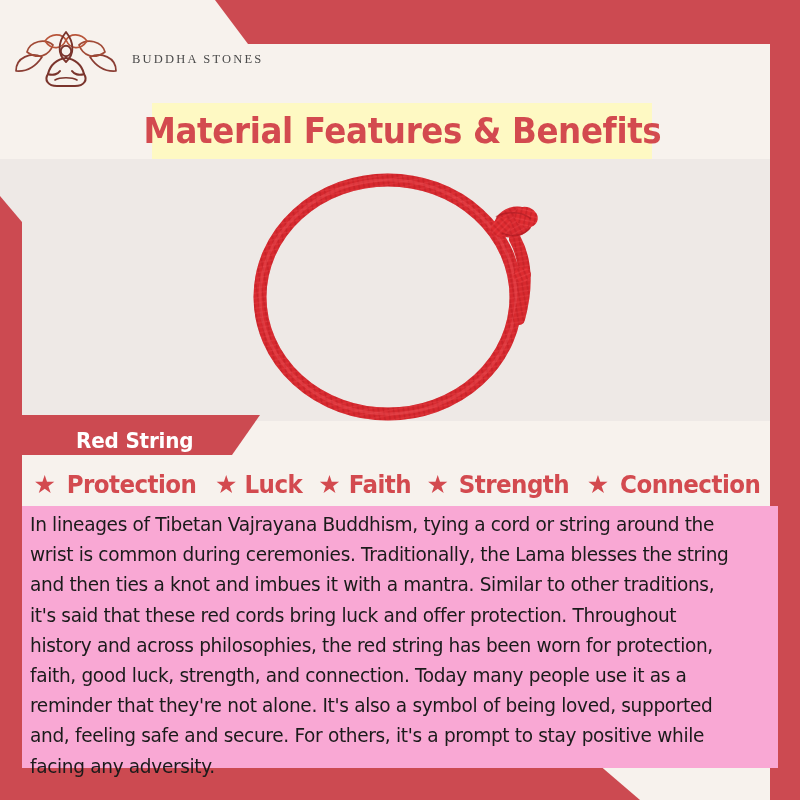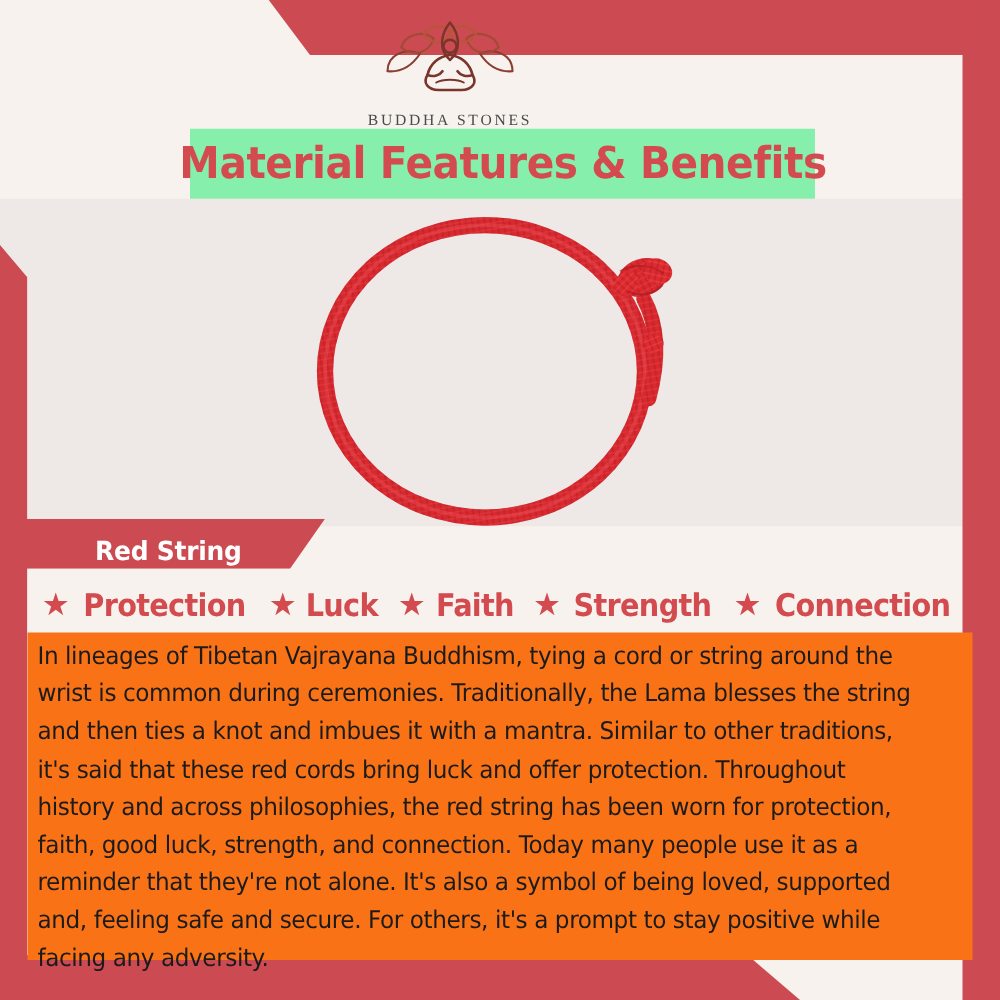--- a/index.html
+++ b/index.html
@@ -65,26 +65,24 @@
 
   
   .header {
     position: absolute;
     top: 0;
     left: 0;
     width: 720px;
     height: 104px;
     z-index: 4;
     display: flex;
-    flex-direction: column;
     align-items: center;
     justify-content: flex-start;
     padding-top: 14px;
     box-sizing: border-box;
-    gap: 12px;
   }
   .logo-mark {
     width: 132px;
     height: 62px;
     display: block;
   }
   .logo-wordmark {
     margin-top: 1px;
     font-family: "Liberation Serif", serif;
     font-size: 12.5px;
@@ -93,21 +91,21 @@
     font-weight: 400;
   }
 
   
   .title-banner {
     position: absolute;
     top: 103px;
     left: 152px;
     width: 500px;
     height: 56px;
-    background: #86efac;
+    background: #fef9c3;
     z-index: 5;
     display: flex;
     align-items: center;
     justify-content: center;
   }
   .title-text {
     font-family: "DejaVu Sans", sans-serif;
     font-weight: bold;
     font-size: 35px;
     color: #d34a4f;
@@ -190,21 +188,21 @@
     white-space: nowrap;
   }
 
   
   .body-card {
     position: absolute;
     left: 22px;
     top: 506px;
     width: 756px;
     height: 262px;
-    background: #f97316;
+    background: #f9a8d4;
     z-index: 4;
     box-sizing: border-box;
     padding: 4px 12px 0 8px;
   }
   .body-text {
     font-family: "DejaVu Sans", sans-serif;
     font-size: 19.4px;
     line-height: 30.2px;
     color: #1b1b1b;
     letter-spacing: -0.35px;

